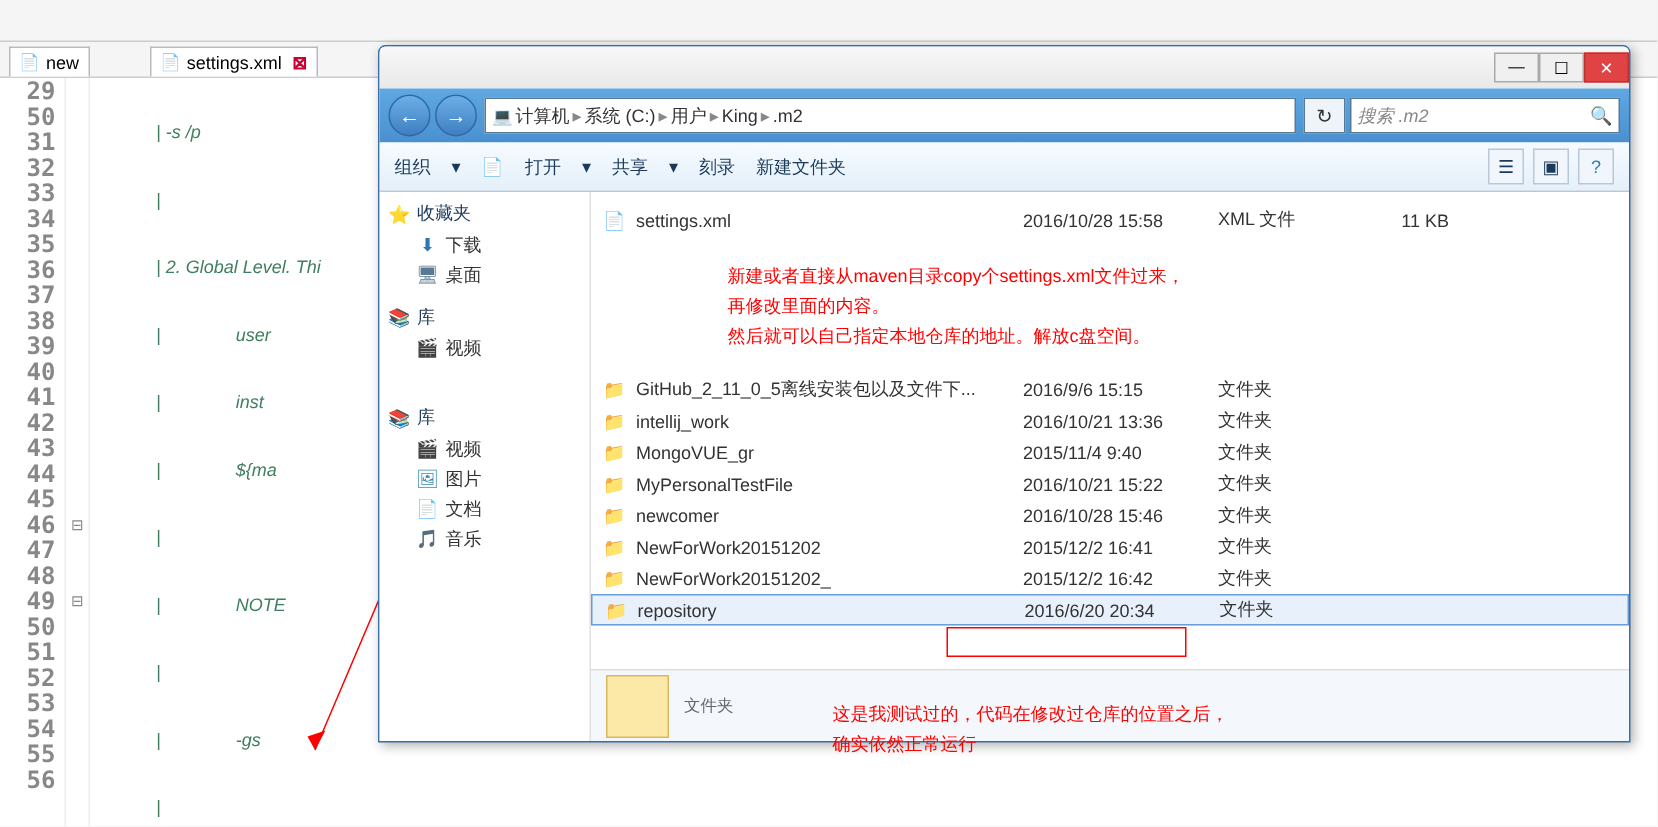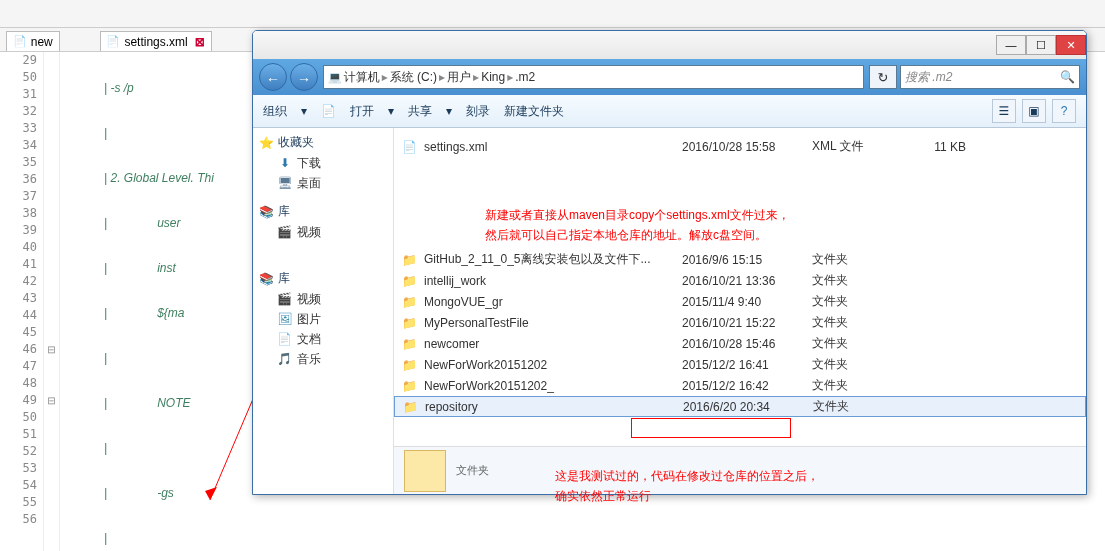--- a/index.html
+++ b/index.html
@@ -6,21 +6,21 @@
 body { width: 1105px; height: 551px; background: #f0f0f0; position: relative; overflow: hidden; }
 
 
 .ide { position: absolute; inset: 0; background: #e8e8e8; }
 .ide-toolbar { height: 28px; background: #f5f5f5; border-bottom: 1px solid #ccc; display: flex; align-items: center; padding: 0 6px; gap: 4px; }
 .ide-tabs { height: 24px; background: #f5f5f5; border-bottom: 1px solid #ccc; display: flex; padding-left: 6px; align-items: flex-end; }
 .ide-tab { height: 20px; padding: 0 6px; background: #fff; border: 1px solid #bbb; border-bottom: none; display: flex; align-items: center; gap: 4px; font-size: 11px; }
 .ide-tab .x { color: #c03; font-weight: bold; margin-left: 3px; }
 .editor-wrap { display: flex; height: calc(100% - 52px); background: #fff; }
 .gutter { width: 44px; background: #fff; text-align: right; color: #888; padding-right: 6px; border-right: 1px solid #eee; }
-.gutter div { height: 17px; line-height: 17px; font-family: Consolas, monospace; font-size: 12px; }
+.gutter div { height: 17px; line-height: 17px; font-family: Consolas, monospace; font-size: 16px; font-weight: bold; }
 .fold { width: 16px; background: #fff; border-right: 1px solid #eee; }
 .fold div { height: 17px; display:flex; align-items:center; justify-content:center; color:#888; font-size:10px;}
 .code { flex: 1; font-family: Consolas, monospace; font-size: 12px; color: #444; padding-left: 4px; white-space: pre; }
 .code div { height: 17px; line-height: 17px; }
 .code .c-comment { color: #3f7f5f; font-style: italic; }
 
 
 .arrow-svg { position: absolute; left: 65px; top: 55px; pointer-events: none; }
 
 
@@ -62,21 +62,21 @@
 .row { height: 21px; display:flex; align-items:center; color:#333; font-size:12px;}
 .row.sel { background: #e8f0fc; border: 1px solid #6a9dd6; }
 .row .c-name { width: 268px; padding-left:8px; display:flex; align-items:center; gap:6px;}
 .row .c-date { width: 130px; margin-left: 20px;}
 .row .c-type { width: 90px;}
 .row .c-size { width: 72px; text-align:right; padding-right:8px;}
 .fic { width:16px; height:16px; display:inline-flex; align-items:center; justify-content:center; font-size:12px;}
 .folder-ic { color:#e8b44e;}
 .file-ic { color:#888;}
 
-.redtext1 { position:absolute; left: 485px; top: 174px; color:#f00; font-size:13px; line-height:20px; font-family:"SimSun","Microsoft YaHei"; z-index:5;margin-top:31px; }
+.redtext1 { position:absolute; left: 485px; top: 174px; color:#f00; font-size:13px; line-height:20px; font-family:"SimSun","Microsoft YaHei"; z-index:5; }
 .redtext2 { position:absolute; left: 555px; top: 466px; color:#f00; font-size:13px; line-height:20px; font-family:"SimSun","Microsoft YaHei"; z-index:5; }
 .redbox { position:absolute; border:1px solid #f00; pointer-events:none; z-index:4; }
 
 .details { height:48px; border-top:1px solid #ddd; display:flex; align-items:center; padding:4px 10px; gap:10px; background:#f4f8fc;}
 .details .big-ic { width:42px; height:42px; background:#fce9a8; border:1px solid #d8b860; }
 .details .dtxt { font-size:12px; color:#333;}
 .details .dtxt .sub { color:#666; font-size:11px;}
 </style>
 </head>
 <body>
@@ -351,19 +351,20 @@
         <div class="dtxt">
           <div class="sub">文件夹</div>
         </div>
       </div>
     </div>
   </div>
 </div>
 
 <div class="redtext1">
   <div>新建或者直接从maven目录copy个settings.xml文件过来，</div>
+  <div>再修改里面的内容。</div>
   <div>然后就可以自己指定本地仓库的地址。解放c盘空间。</div>
 </div>
 <div class="redtext2">
   <div>这是我测试过的，代码在修改过仓库的位置之后，</div>
   <div>确实依然正常运行</div>
 </div>
 <div class="redbox" style="left:631px; top:418px; width:160px; height:20px;"></div>
 
 </body></html>

